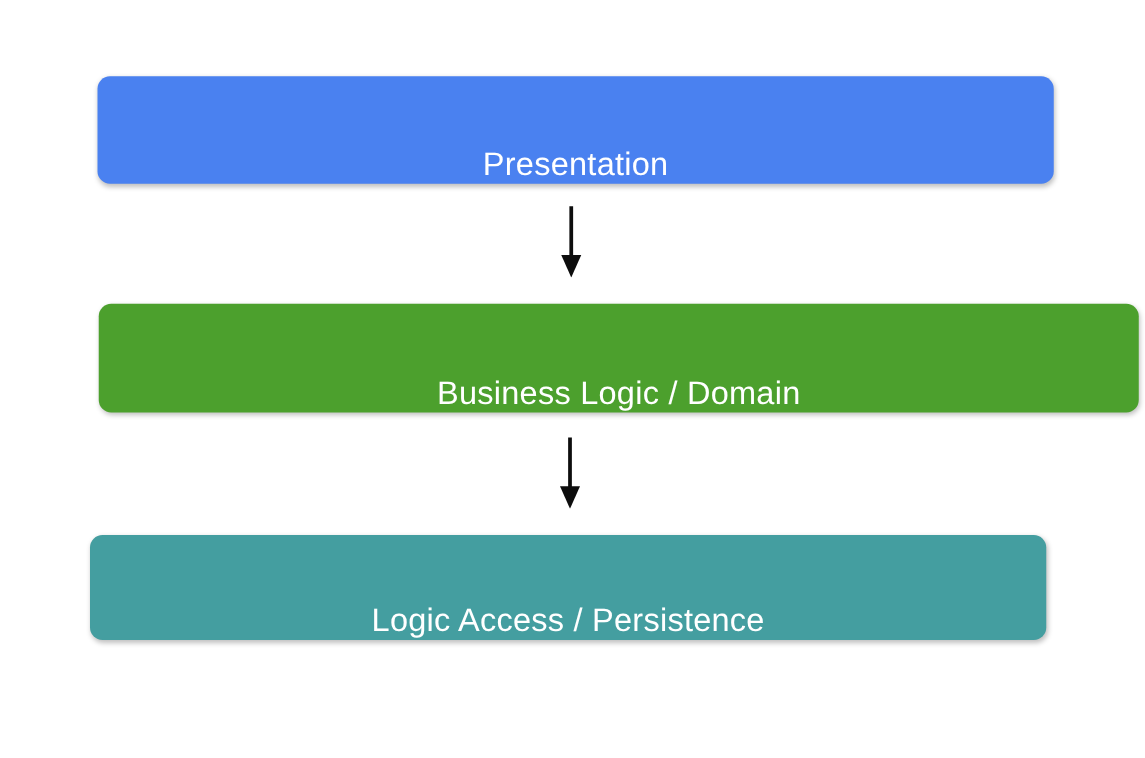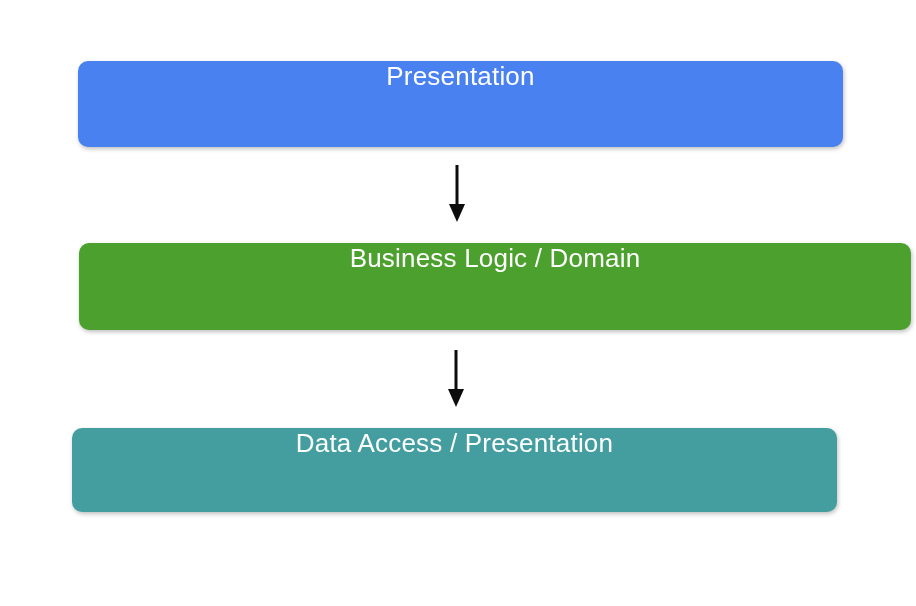--- a/index.html
+++ b/index.html
@@ -11,21 +11,21 @@
     position: relative;
     width: 916px;
     height: 606px;
     background: #ffffff;
     overflow: hidden;
     font-family: "Liberation Sans", "DejaVu Sans", sans-serif;
   }
   .layer-box {
     position: absolute;
     display: flex;
-    align-items: flex-start;
+    align-items: flex-end;
     justify-content: center;
     border-radius: 10px;
     box-shadow: 1px 2px 4px rgba(0,0,0,0.25);
   }
   .layer-label {
     color: #ffffff;
     font-size: 26px;
     font-weight: 400;
     letter-spacing: 0.2px;
     white-space: nowrap;
@@ -58,16 +58,16 @@
   <div class="layer-box box-2" style="background-color: rgb(76, 160, 45);">
     <span class="layer-label">Business Logic / Domain</span>
   </div>
 
   <svg class="arrow arrow-2" viewBox="0 0 20 58">
     <line x1="10" y1="1" x2="10" y2="42" stroke="#0D0D0D" stroke-width="3"></line>
     <polygon points="2,40 18,40 10,58" fill="#0D0D0D"></polygon>
   </svg>
 
   <div class="layer-box box-3" style="background-color: rgb(68, 158, 160);">
-    <span class="layer-label">Data Access / Presentation</span>
+    <span class="layer-label">Logic Access / Persistence</span>
   </div>
 
 </div>
 
 </body></html>

